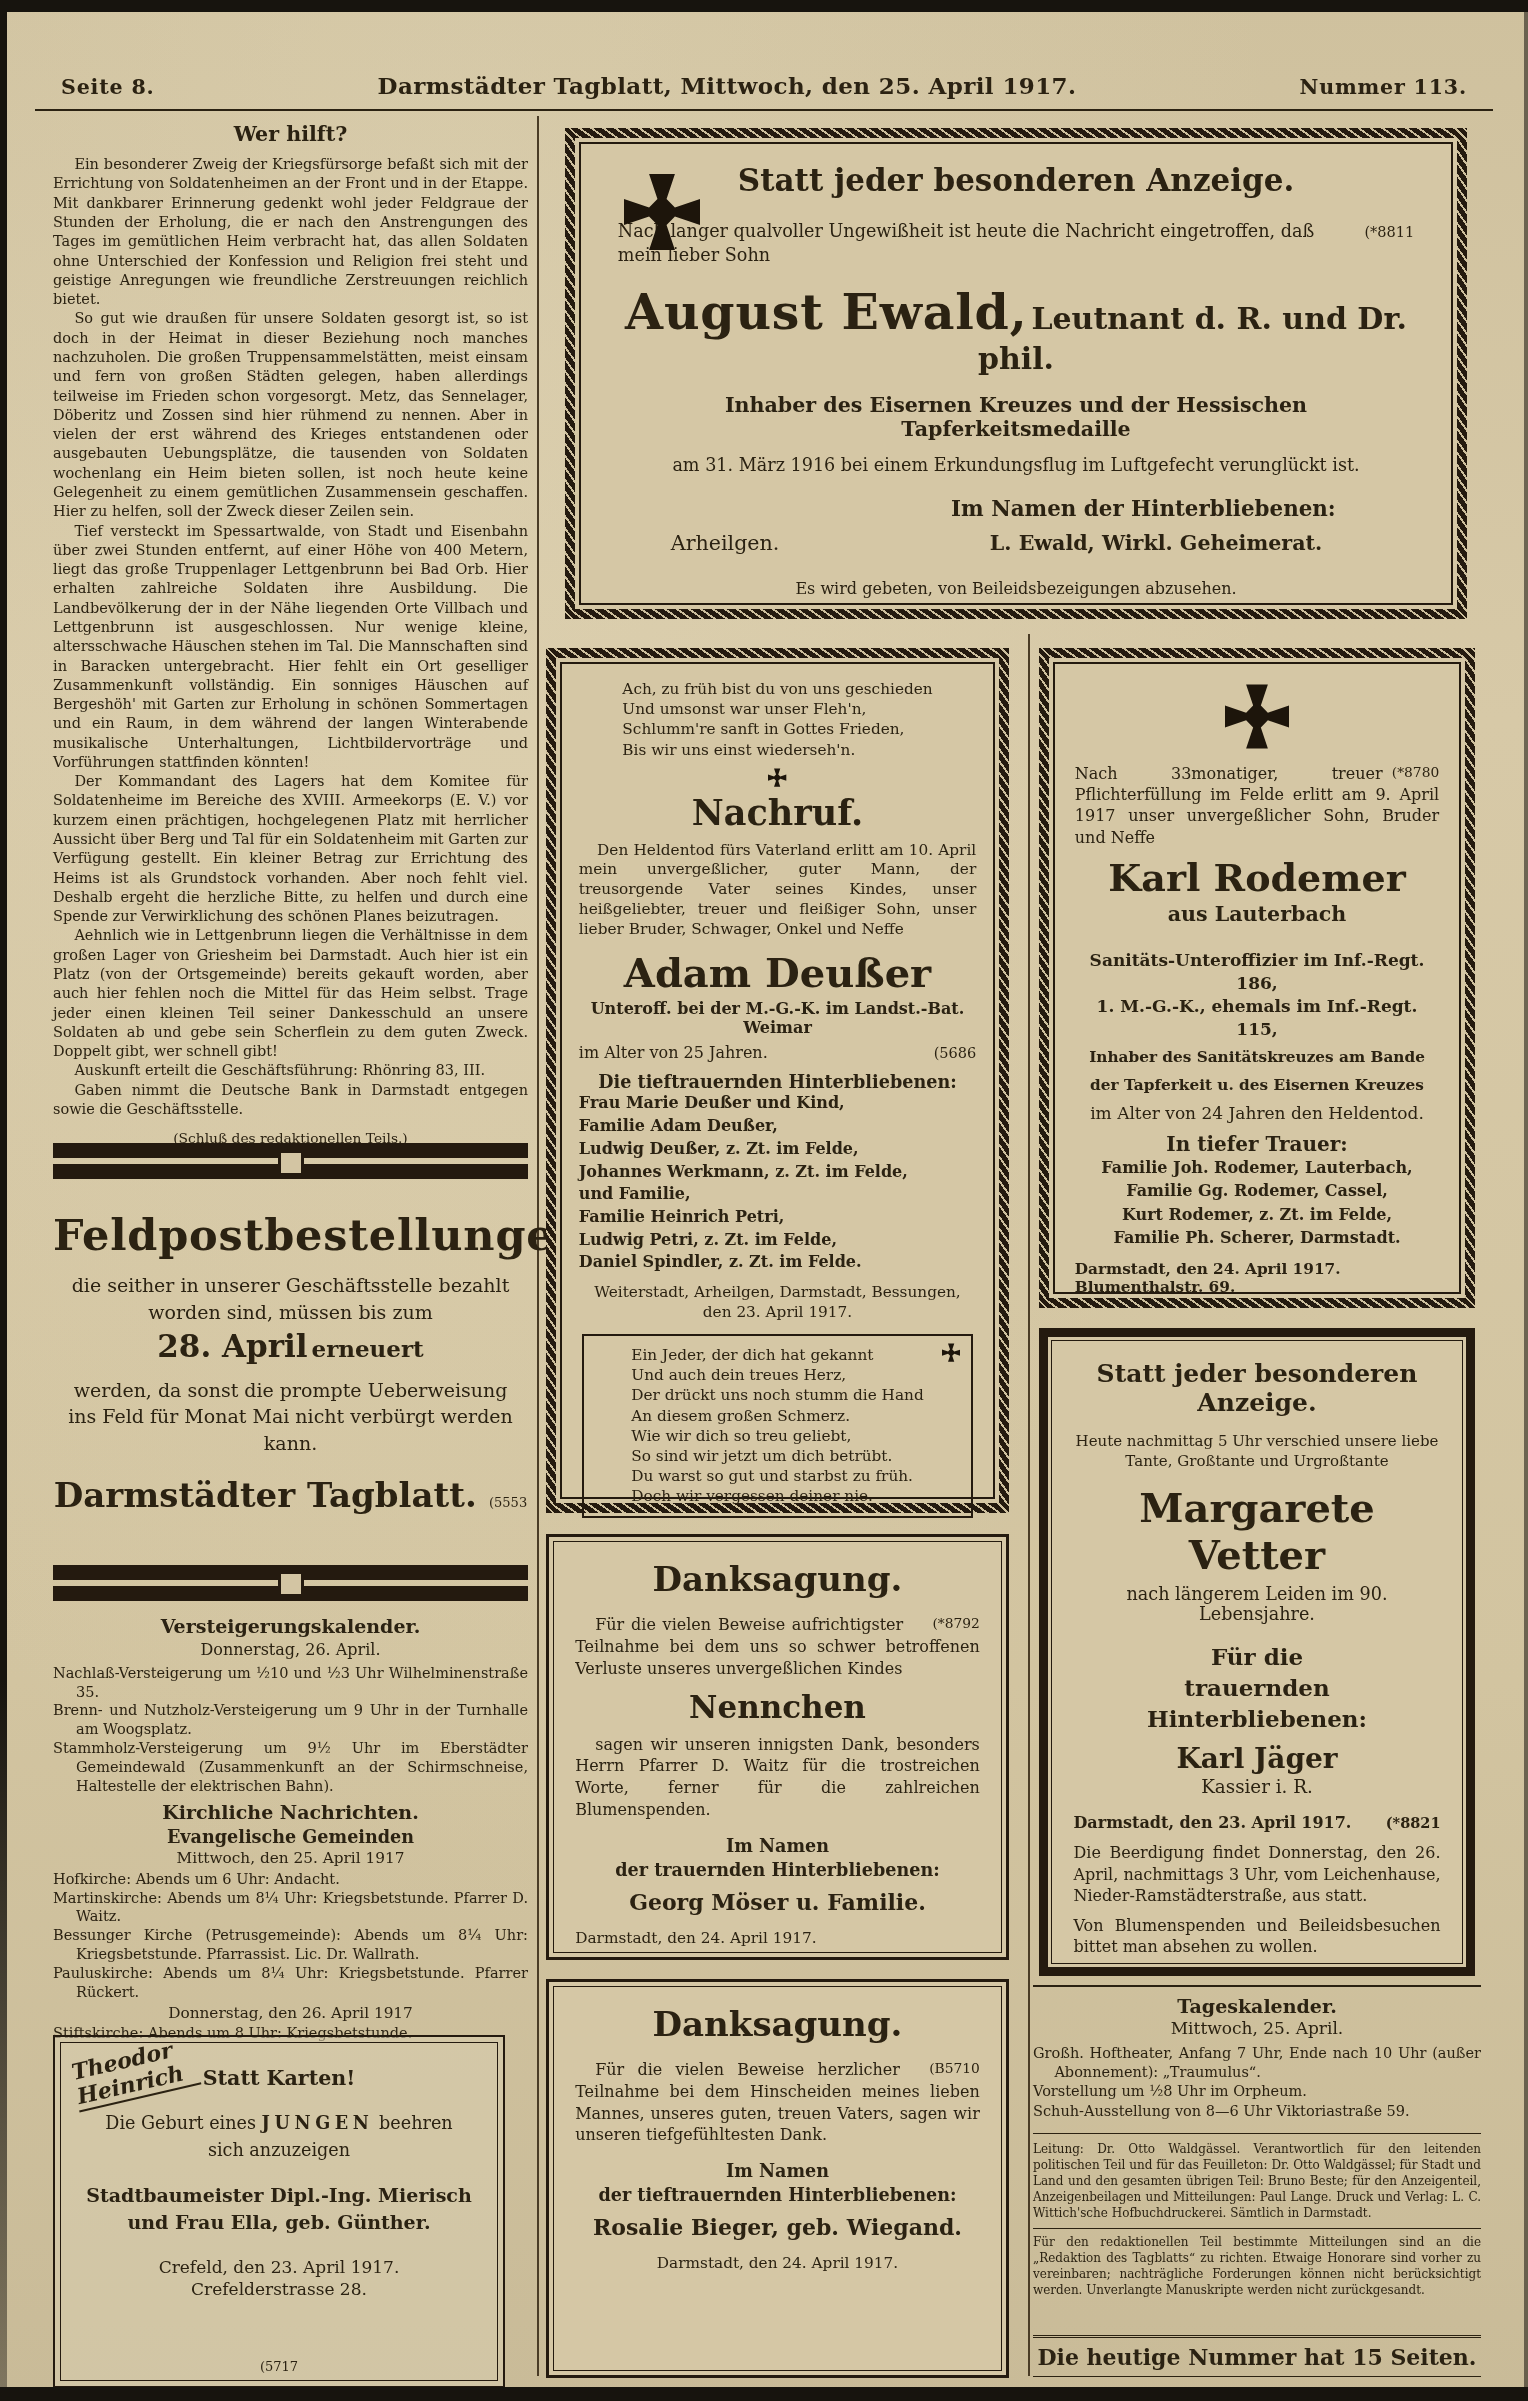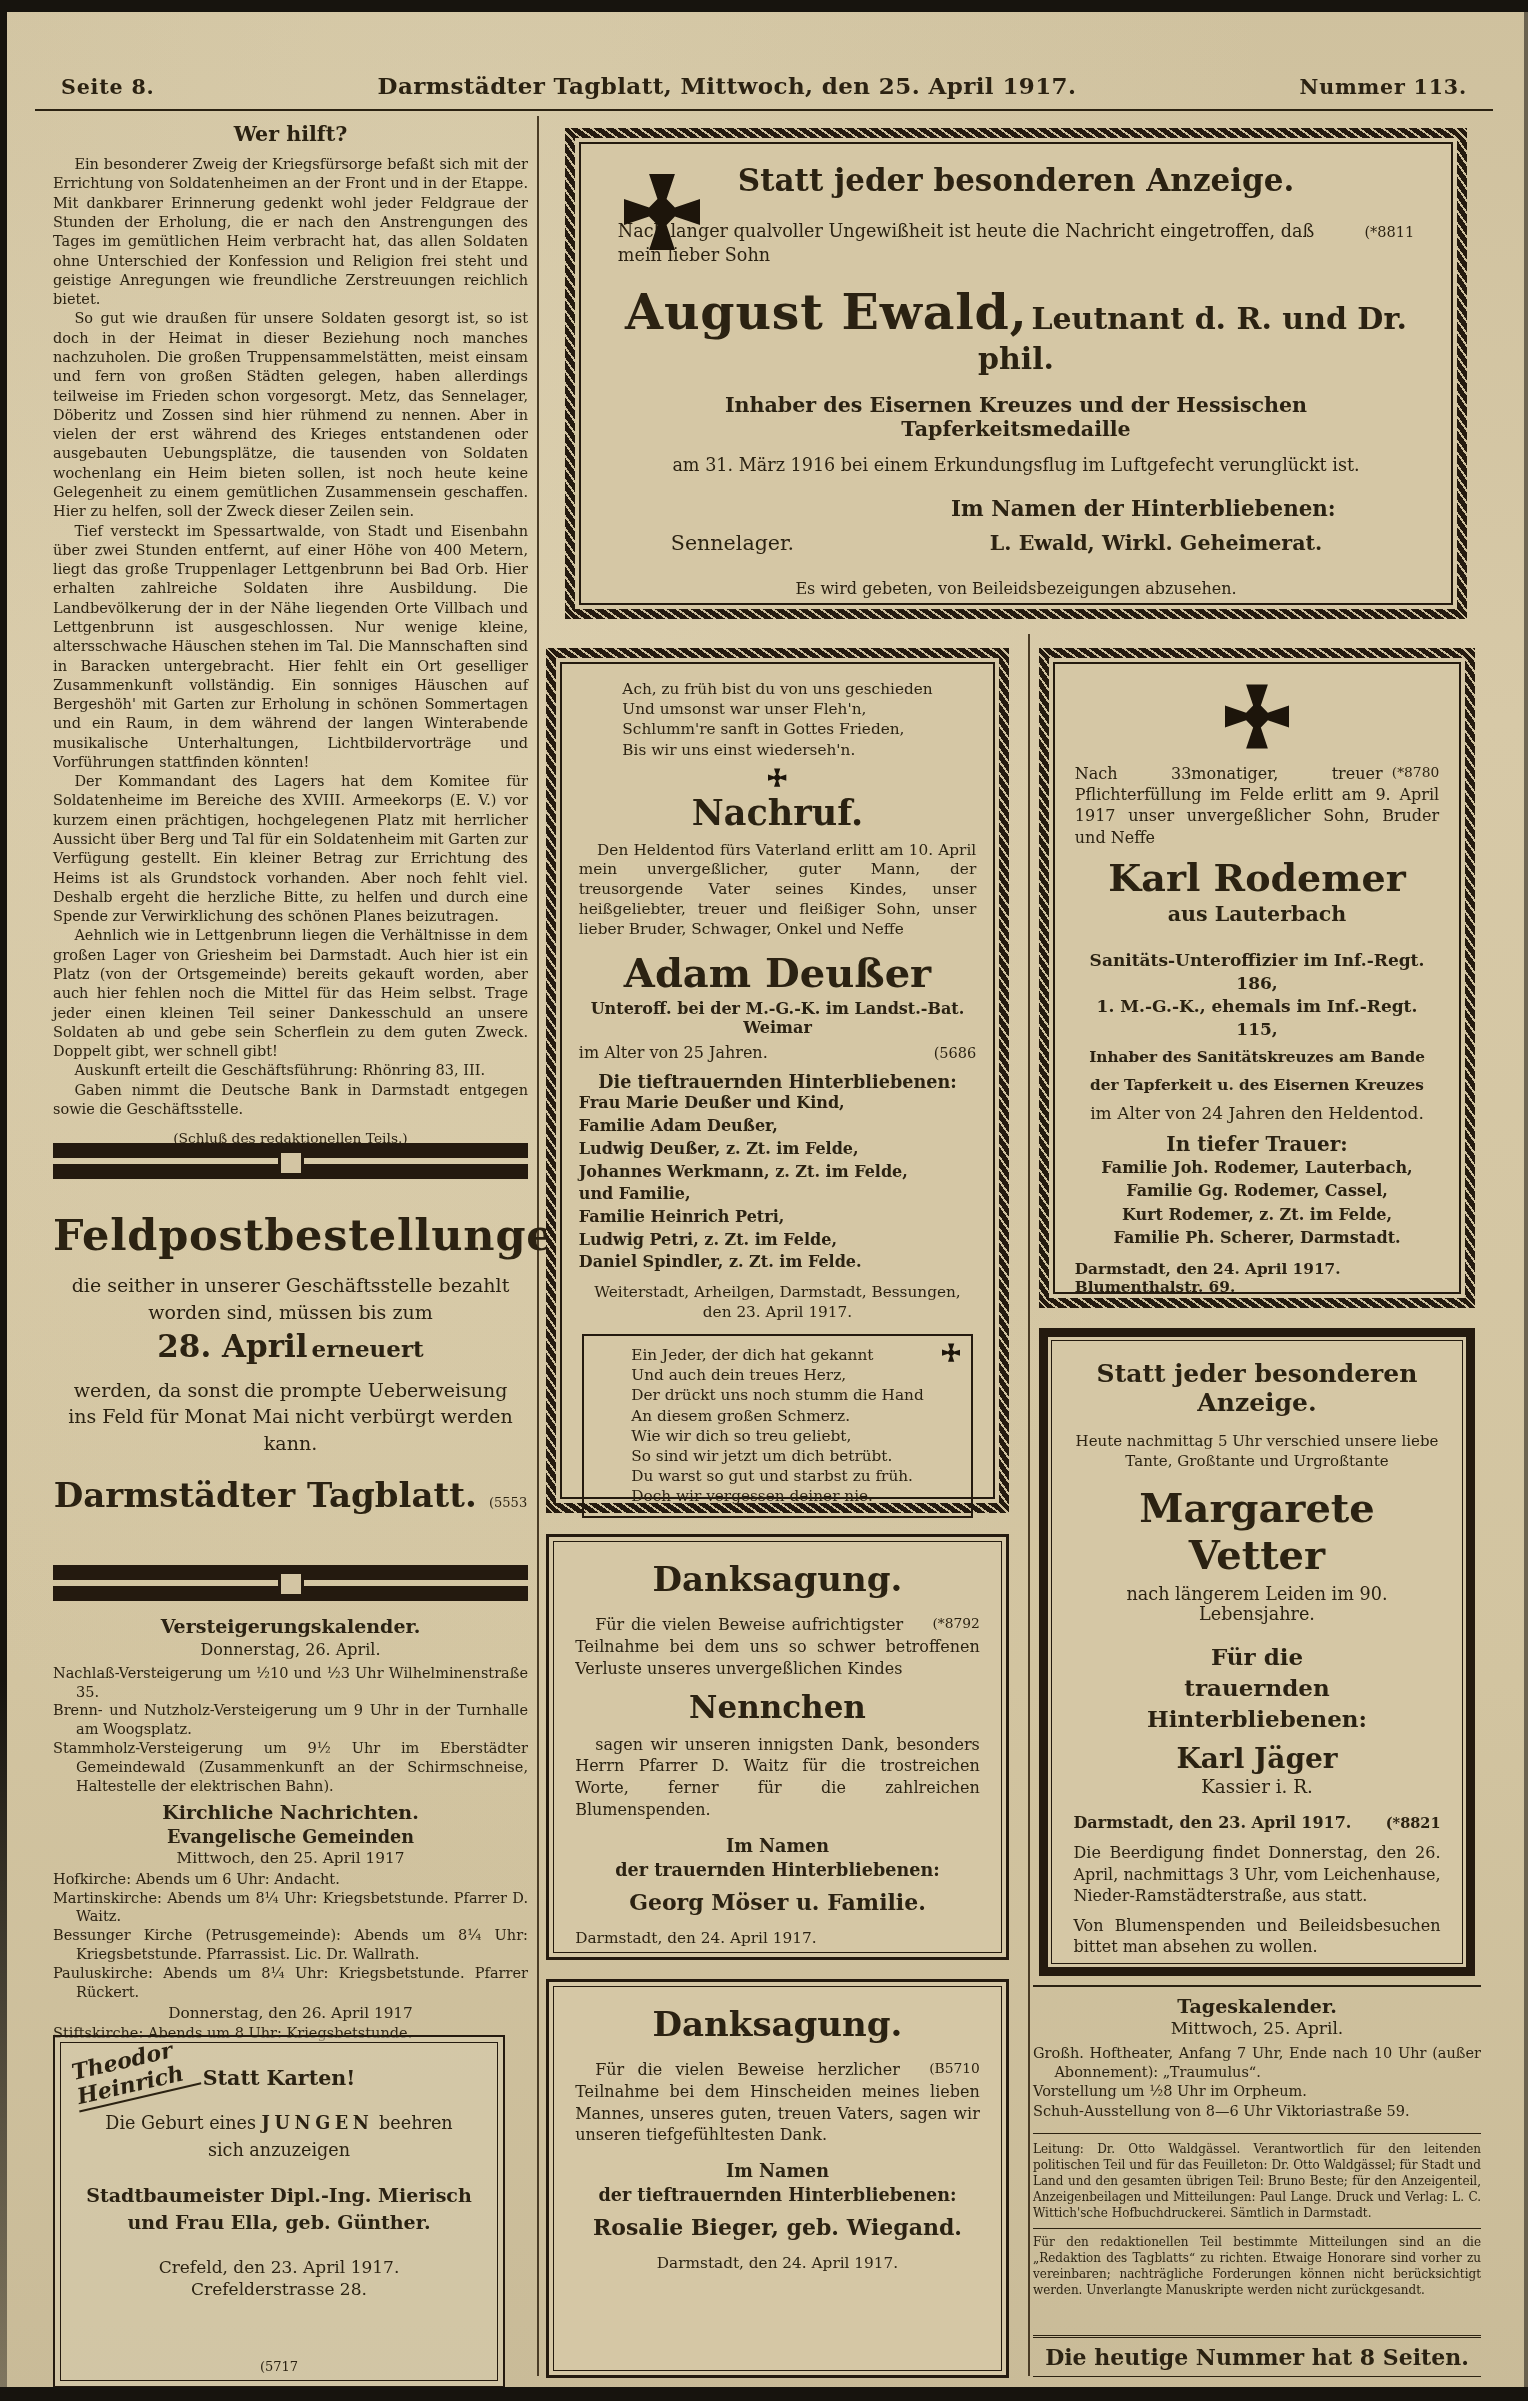--- a/index.html
+++ b/index.html
@@ -276,21 +276,21 @@
       </div>
       <div class="ew-intro2">mein lieber Sohn</div>
       <div class="ew-name">
         <span class="nm">August Ewald,</span>
         <span class="sfx">Leutnant d. R. und Dr. phil.</span>
       </div>
       <div class="ew-honor">Inhaber des Eisernen Kreuzes und der Hessischen Tapferkeitsmedaille</div>
       <div class="ew-death">am 31. März 1916 bei einem Erkundungsflug im Luftgefecht verunglückt ist.</div>
       <div class="ew-imnamen">Im Namen der Hinterbliebenen:</div>
       <div class="ew-signrow">
-        <span>Sennelager.</span>
+        <span>Arheilgen.</span>
         <span class="ew-signer">L. Ewald, Wirkl. Geheimerat.</span>
       </div>
       <div class="ew-footer">Es wird gebeten, von Beileidsbezeigungen abzusehen.</div>
     </div>
   </section>
 
   <section class="notice frame-ornate deusser">
     <div class="inner-line">
       <div class="poem">
         <div>Ach, zu früh bist du von uns geschieden</div>
@@ -423,17 +423,17 @@
     <div class="cal-item">Großh. Hoftheater, Anfang 7 Uhr, Ende nach 10 Uhr (außer Abonnement): „Traumulus“.</div>
     <div class="cal-item">Vorstellung um ½8 Uhr im Orpheum.</div>
     <div class="cal-item">Schuh-Ausstellung von 8—6 Uhr Viktoriastraße 59.</div>
   </section>
 
   <section class="imprint">
     <p class="imp-p">Leitung: Dr. Otto Waldgässel. Verantwortlich für den leitenden politischen Teil und für das Feuilleton: Dr. Otto Waldgässel; für Stadt und Land und den gesamten übrigen Teil: Bruno Beste; für den Anzeigenteil, Anzeigenbeilagen und Mitteilungen: Paul Lange. Druck und Verlag: L. C. Wittich'sche Hofbuchdruckerei. Sämtlich in Darmstadt.</p>
     <p class="imp-p">Für den redaktionellen Teil bestimmte Mitteilungen sind an die „Redaktion des Tagblatts“ zu richten. Etwaige Honorare sind vorher zu vereinbaren; nachträgliche Forderungen können nicht berücksichtigt werden. Unverlangte Manuskripte werden nicht zurückgesandt.</p>
   </section>
 
-  <div class="footer-line">Die heutige Nummer hat 8 Seiten.</div>
+  <div class="footer-line">Die heutige Nummer hat 15 Seiten.</div>
 
   <div class="edge-bottom"></div>
 </div>
 
 
 </body></html>

